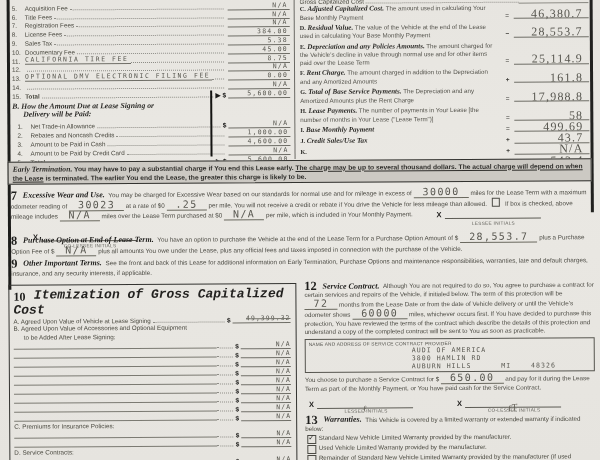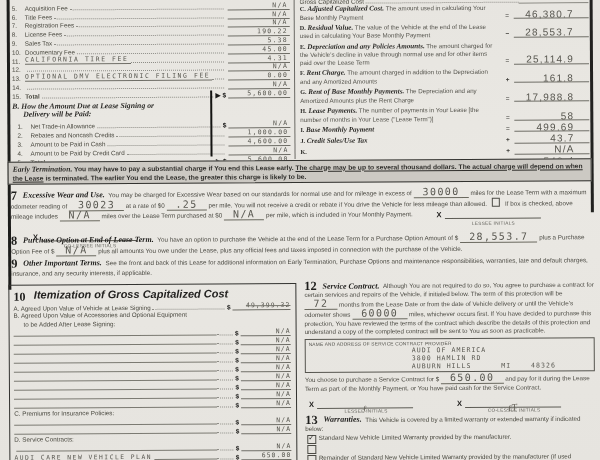--- a/index.html
+++ b/index.html
@@ -33,21 +33,21 @@
   #top-right{position:absolute;left:301px;top:0;width:289px;}
   .gross{display:flex;align-items:flex-end;height:5px;overflow:hidden;font-size:6.3px;}
   .gross .lbl{white-space:nowrap;padding-right:2px;}
   .gross .lead{flex:1;border-bottom:1px dotted #8e8d87;margin-bottom:1px;}
   .gross .val{width:70px;border-bottom:1px solid #6f6e67;}
   .entry{position:relative;font-size:6.2px;line-height:7.6px;padding-right:90px;margin-bottom:2.7px;min-height:7.6px;color:#54534c;}
   .entry .letter{font-weight:bold;font-family:"Liberation Serif",serif;color:#2c2b28;}
   .entry .term{font-weight:bold;font-style:italic;font-family:"Liberation Serif",serif;font-size:7.1px;color:#2c2b28;}
   .entry .valbox{position:absolute;right:0;bottom:1px;width:88px;display:flex;align-items:flex-end;}
   .entry .op{width:13px;text-align:center;font-size:6.4px;color:#3b3a36;font-weight:bold;}
-  .entry .val{flex:1;text-align:right;border-bottom:1px solid #6f6e67;font-family:Liberation Sans, sans-serif;font-size:10px;letter-spacing:1.2px;color:#57564f;padding-right:15px;}
+  .entry .val{flex:1;text-align:right;border-bottom:1px solid #6f6e67;font-family:Liberation Serif, serif;font-size:12px;letter-spacing:1.2px;color:#57564f;padding-right:6px;}
 
   
   #early{position:absolute;left:8px;top:160px;width:584px;height:23px;background:#ccc9c3;
     border:1.9px solid #333330;box-sizing:border-box;padding:1.5px 4px;
     font-size:6.7px;font-weight:bold;color:#2e2d2a;line-height:9.2px;}
   #early .et-term{font-family:"Liberation Serif",serif;font-style:italic;font-size:7.6px;}
   .u{text-decoration:underline;}
 
   
   .sec{position:absolute;left:11px;width:581px;font-size:6.3px;line-height:9px;color:#4c4b44;}
@@ -62,21 +62,21 @@
   .x{font-weight:bold;font-size:7.5px;margin-right:3px;color:#232220;}
   .xline{width:96px;border-bottom:1px solid #5c5b54;text-align:center;height:10px;}
   .xmark{font-family:"DejaVu Serif",serif;font-style:italic;font-size:8.5px;color:#5a574e;display:inline-block;transform:rotate(-8deg);}
   .xlab{font-size:4.7px;text-align:center;letter-spacing:.3px;color:#5d5c56;margin-left:10px;}
 
   
   #box10{position:absolute;left:8px;top:283px;width:288px;height:181px;border:1.7px solid #333330;
     box-sizing:border-box;padding:2px 5px 0 4px;background:transparent;}
   .t10{line-height:11px;margin-bottom:1px;}
   .t10 .bignum{font-size:12px;}
-  .t10 .title{font-family:Liberation Sans, sans-serif;font-weight:bold;font-style:italic;font-size:11px;color:#232220;}
+  .t10 .title{font-family:Liberation Mono, monospace;font-weight:bold;font-style:italic;font-size:13px;color:#232220;}
   .irow{display:flex;align-items:flex-end;height:8.9px;font-size:6.2px;line-height:7px;}
   .irow .lbl2{flex:none;white-space:nowrap;padding-right:2px;}
   .irow .line{flex:1;border-bottom:1px solid #7b7a72;margin-bottom:1px;min-width:10px;}
   .irow .dots{width:16px;border-bottom:1px dotted #8e8d87;margin-bottom:1px;flex:none;}
   .irow .dol{flex:none;font-weight:bold;font-size:6.4px;padding:0 2px;color:#191917;}
   .irow .val{flex:none;width:50px;text-align:right;border-bottom:1px solid #6f6e67;font-family:"DejaVu Sans Mono","Liberation Mono",monospace;font-size:6.4px;letter-spacing:1.1px;color:#57564f;}
   .irow .lbl2.typed{letter-spacing:1.5px;font-size:6.3px;border-bottom:1px solid #6f6e67;}
   .sub{font-size:6.3px;line-height:8.6px;}
   .struck{text-decoration:line-through;text-decoration-color:#75746c;}
 
@@ -126,21 +126,21 @@
           <span class="lead"></span>
           <span class="pfx"></span>
           <span class="val">N/A</span>
         </div>
 
         <div class="frow">
           <span class="num">8.</span>
           <span class="lbl">License Fees</span>
           <span class="lead"></span>
           <span class="pfx"></span>
-          <span class="val">190.22</span>
+          <span class="val">384.00</span>
         </div>
 
         <div class="frow">
           <span class="num">9.</span>
           <span class="lbl">Sales Tax</span>
           <span class="lead"></span>
           <span class="pfx"></span>
           <span class="val">5.38</span>
         </div>
 
@@ -150,21 +150,21 @@
           <span class="lead"></span>
           <span class="pfx"></span>
           <span class="val">45.00</span>
         </div>
 
         <div class="frow">
           <span class="num">11.</span>
           <span class="lbl typed">CALIFORNIA TIRE FEE</span>
           <span class="lead"></span>
           <span class="pfx"></span>
-          <span class="val">4.31</span>
+          <span class="val">8.75</span>
         </div>
 
         <div class="frow">
           <span class="num">12.</span>
           <span class="lbl"></span>
           <span class="lead"></span>
           <span class="pfx"></span>
           <span class="val">N/A</span>
         </div>
 
@@ -284,21 +284,21 @@
           <span class="term">Rent Charge.</span>
           <span class="desc">The amount charged in addition to the Depreciation and any Amortized Amounts</span>
           <span class="valbox">
             <span class="op">+</span>
             <span class="val">161.8</span>
           </span>
         </div>
 
         <div class="entry">
           <span class="letter">G.</span>
-          <span class="term">Rent of Base Monthly Payments.</span>
+          <span class="term">Total of Base Service Payments.</span>
           <span class="desc">The Depreciation and any Amortized Amounts plus the Rent Charge</span>
           <span class="valbox">
             <span class="op">=</span>
             <span class="val">17,988.8</span>
           </span>
         </div>
 
         <div class="entry">
           <span class="letter">H.</span>
           <span class="term">Lease Payments.</span>
@@ -566,20 +566,21 @@
     </div>
     <div>
 
         <div class="wrow">
           <span class="cb checked"></span>
           <span>Standard New Vehicle Limited Warranty provided by the manufacturer.</span>
         </div>
 
         <div class="wrow">
           <span class="cb"></span>
+          <span>Used Vehicle Limited Warranty provided by the manufacturer.</span>
         </div>
 
         <div class="wrow">
           <span class="cb"></span>
           <span>Remainder of Standard New Vehicle Limited Warranty provided by the manufacturer (if used Vehicle).</span>
         </div>
 
       </div>
   </div>
 </div>

